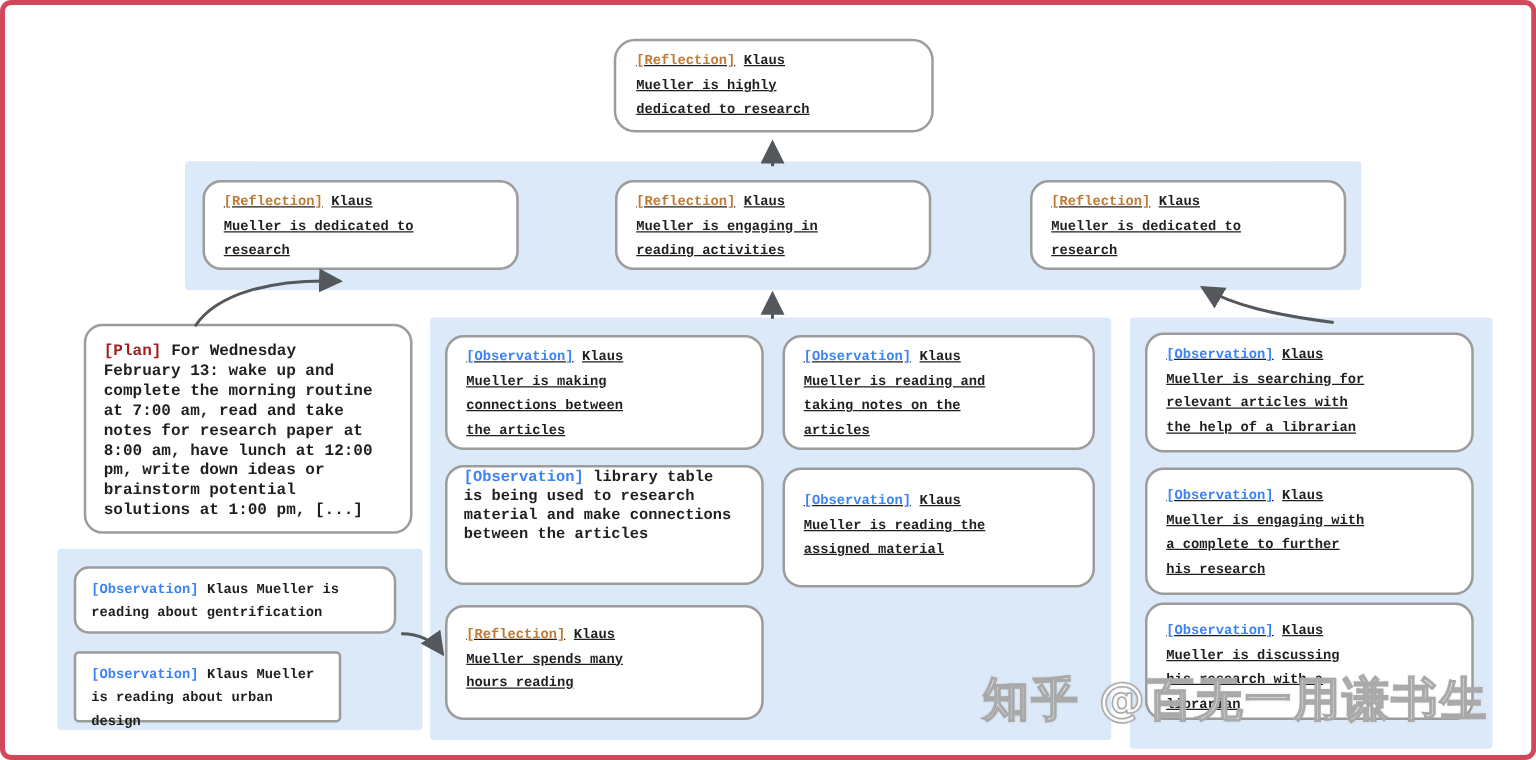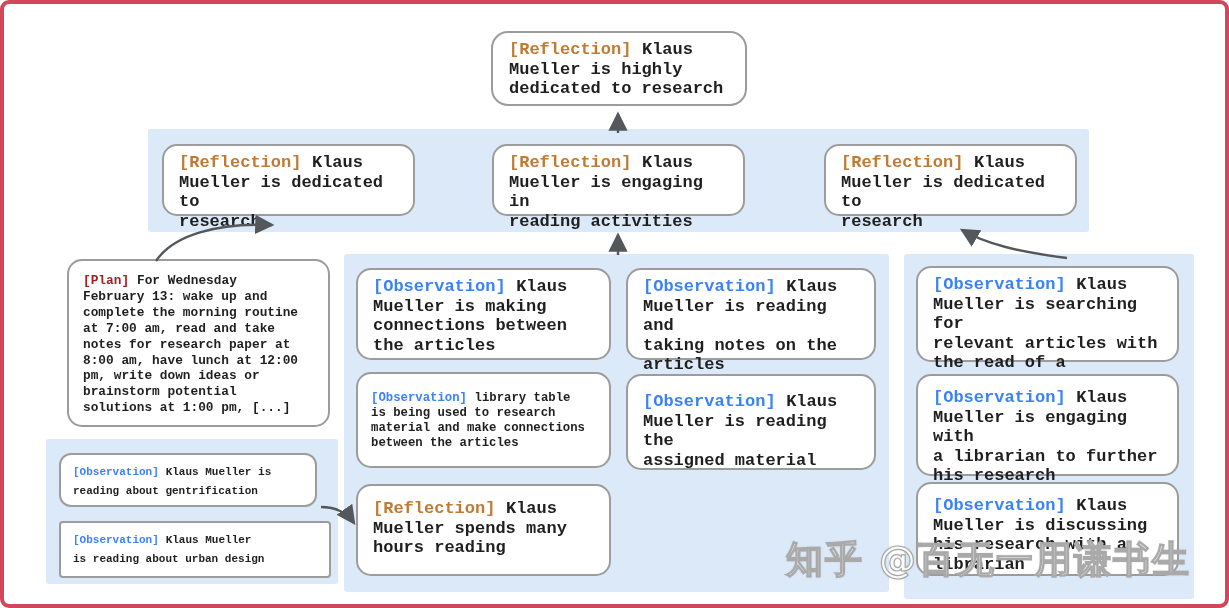--- a/index.html
+++ b/index.html
@@ -26,25 +26,25 @@
     border-radius:15px;
     font-weight:bold;
     color:#1f1f1f;
     z-index:2;
   }
   .node .txt{white-space:pre-wrap;}
   .tag{margin-right:0.62em;}
   .tag-reflection{color:#bf7a33;}
   .tag-observation{color:#3b82f6;}
   .tag-plan{color:#9e2020;}
-  .std{font-size:17px;line-height:19.5px;padding:7px 15px;}
+  .std{font-size:11px;line-height:19.5px;padding:7px 15px;text-decoration:underline;}
   .top-pad{padding:7px 16px;}
   .plan-box{font-size:12.8px;line-height:15.9px;padding:12px 14px;border-radius:15px;}
   .small-obs{font-size:11px;line-height:19px;padding:8px 12px;}
-  .tiny{font-size:12.3px;line-height:15px;padding:17px 13px;}
+  .tiny{font-size:12.3px;line-height:15px;padding:1px 13px;}
   svg.arrows{position:absolute;left:0;top:0;z-index:3;pointer-events:none;}
   .watermark{
     position:absolute;
     right:34px;top:531px;
     z-index:4;
     font-family:"DejaVu Sans","Liberation Sans",sans-serif;
     font-weight:bold;
     font-size:37px;
     letter-spacing:2px;
     color:rgba(255,255,255,0.92);
@@ -94,21 +94,21 @@
 8:00 am, have lunch at 12:00
 pm, write down ideas or
 brainstorm potential
 solutions at 1:00 pm, [...]</span>
   </div>
 
   <div class="node small-obs" style="left:55px;top:449px;width:258px;height:54px;border-radius:12px;">
     <span class="tag tag-observation">[Observation]</span><span class="txt">Klaus Mueller is
 reading about gentrification</span>
   </div>
-  <div class="node small-obs" style="left:55px;top:517px;width:272px;height:57px;border-radius:4px;">
+  <div class="node small-obs" style="left:55px;top:517px;width:214px;height:57px;border-radius:4px;">
     <span class="tag tag-observation">[Observation]</span><span class="txt">Klaus Mueller
 is reading about urban design</span>
   </div>
 
   <div class="node std" style="left:352px;top:264px;width:255px;height:92px;">
     <span class="tag tag-observation">[Observation]</span><span class="txt">Klaus
 Mueller is making
 connections between
 the articles</span>
   </div>
@@ -133,26 +133,26 @@
   <div class="node std" style="left:622px;top:370px;width:250px;height:96px;padding-top:16px;">
     <span class="tag tag-observation">[Observation]</span><span class="txt">Klaus
 Mueller is reading the
 assigned material</span>
   </div>
 
   <div class="node std" style="left:912px;top:262px;width:263px;height:96px;">
     <span class="tag tag-observation">[Observation]</span><span class="txt">Klaus
 Mueller is searching for
 relevant articles with
-the read of a librarian</span>
+the help of a librarian</span>
   </div>
   <div class="node std" style="left:912px;top:370px;width:263px;height:102px;padding-top:12px;">
     <span class="tag tag-observation">[Observation]</span><span class="txt">Klaus
 Mueller is engaging with
-a librarian to further
+a complete to further
 his research</span>
   </div>
   <div class="node std" style="left:912px;top:478px;width:263px;height:94px;padding-top:12px;">
     <span class="tag tag-observation">[Observation]</span><span class="txt">Klaus
 Mueller is discussing
 his research with a
 librarian</span>
   </div>
 
   <svg class="arrows" width="1229" height="608" viewBox="0 0 1229 608">

